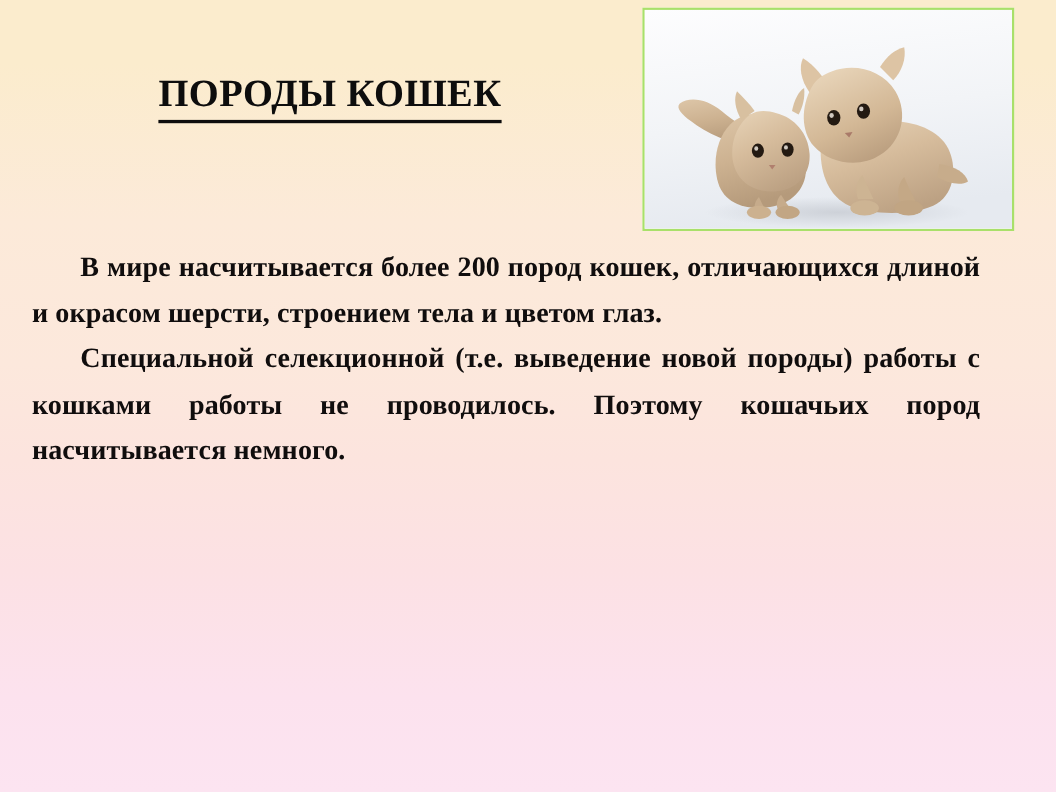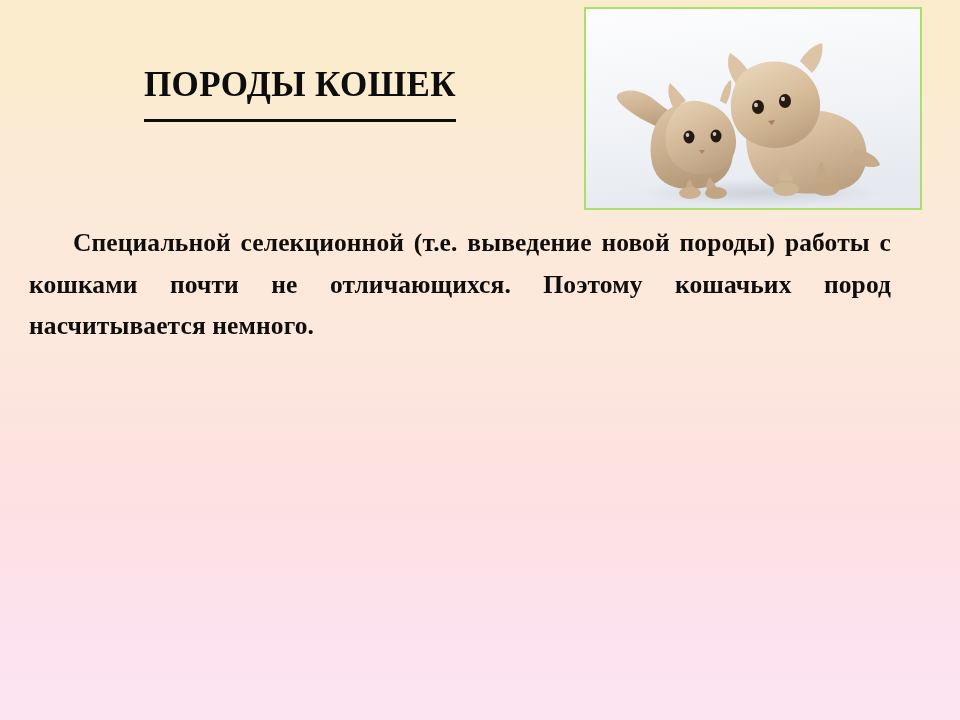--- a/index.html
+++ b/index.html
@@ -37,21 +37,21 @@
     text-align: center;
   }
   #title-text {
     display: inline-block;
     font-size: 35px;
     font-weight: bold;
     color: #0d0d0d;
     letter-spacing: 0.4px;
     line-height: 1.1;
     border-bottom: 3px solid #0d0d0d;
-    padding-bottom: 14px;
+    padding-bottom: 4px;
     white-space: nowrap;
   }
 
   
   #photo-frame {
     position: absolute;
     left: 584px;
     top: 7px;
     width: 338px;
     height: 203px;
@@ -161,16 +161,17 @@
         <path d="M198 150 c5 12 8 17 10 22 l-14 0 c-3 -8 -1 -17 4 -22 z" fill="#cdb493"></path>
         <path d="M236 152 c5 12 8 17 10 22 l-14 0 c-3 -8 -1 -17 4 -22 z" fill="#c4a886"></path>
         <ellipse cx="200" cy="180" rx="13" ry="7" fill="#cdb493"></ellipse>
         <ellipse cx="240" cy="180" rx="13" ry="7" fill="#c1a583"></ellipse>
         <path d="M268 140 C282 142 292 148 294 156 C288 160 276 158 266 152 Z" fill="#c7ac8b"></path>
       </g>
     </svg>
   </div>
 
   <div id="body-copy">
-    <p class="para">Специальной селекционной (т.е. выведение новой породы) работы с кошками почти не отличающихся. Поэтому кошачьих пород насчитывается немного.</p>
+    <p class="para">В мире насчитывается более 200 пород кошек, отличающихся длиной и окрасом шерсти, строением тела и цветом глаз.</p>
+    <p class="para">Специальной селекционной (т.е. выведение новой породы) работы с кошками работы не проводилось. Поэтому кошачьих пород насчитывается немного.</p>
   </div>
 
 </div>
 
 </body></html>

